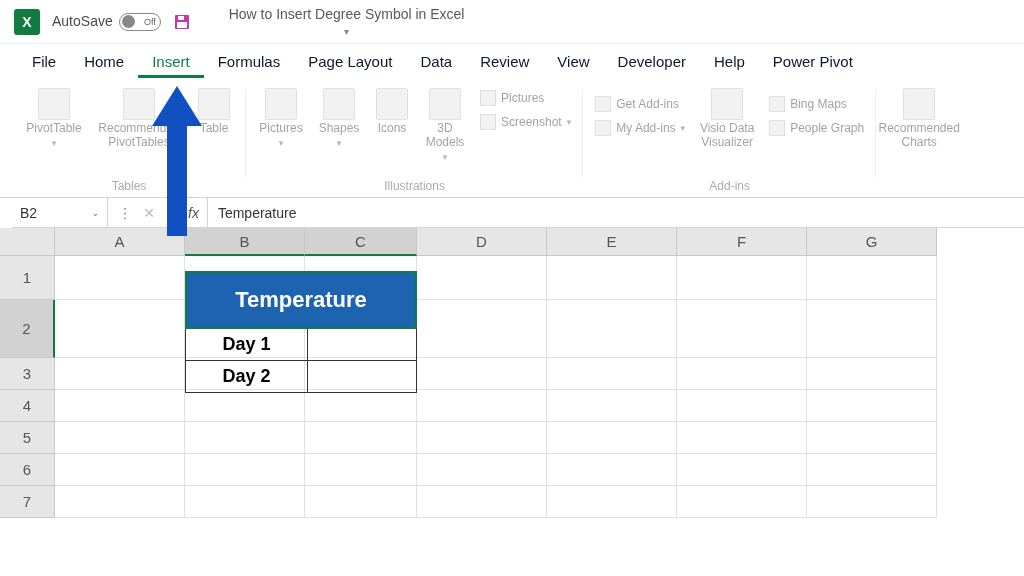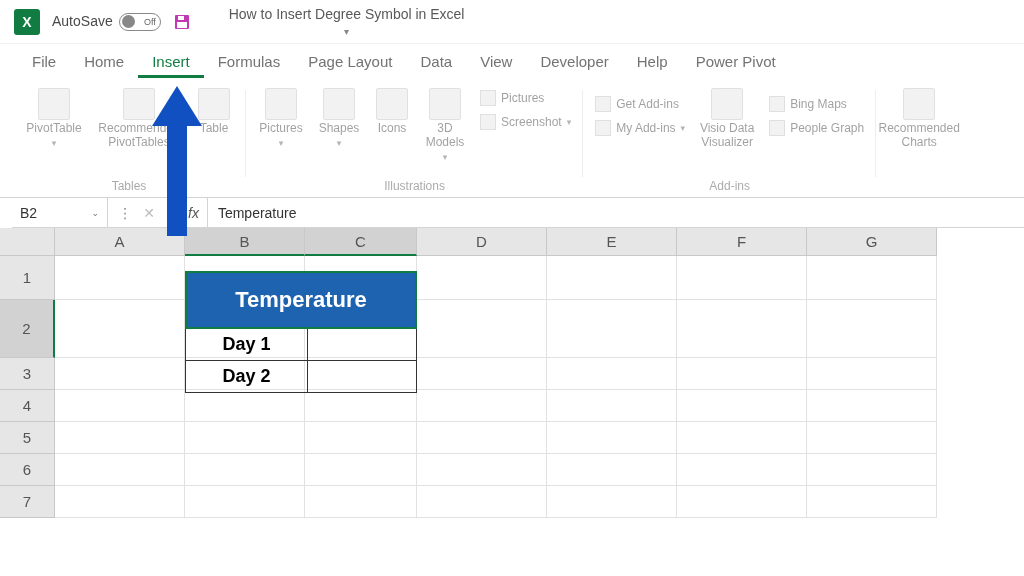--- a/index.html
+++ b/index.html
@@ -10,21 +10,21 @@
   .excel-logo { width: 26px; height: 26px; background: #107c41; border-radius: 3px; display:flex; align-items:center; justify-content:center; color:#fff; font-weight:bold; font-size:14px; }
   .autosave { display: flex; gap: 6px; color:#4a4a4a; font-size: 14px; }
   .toggle { width: 42px; height: 18px; border: 1px solid #888; border-radius: 10px; position: relative; display:flex; align-items:center; justify-content:flex-end; padding-right:4px; font-size:9px; color:#666; background:#fff;}
   .toggle::before { content:""; position:absolute; left:2px; top:1.5px; width:13px; height:13px; border-radius:50%; background:#888;}
   .save-icon { width:18px; height:18px; }
   .doc-title { color:#595959; font-size:14px; margin-left: 26px; display:flex; align-items:center; gap:4px;flex-direction:column;}
   .dd-caret { font-size:10px; color:#888;}
 
   
   .tabs { height: 34px; display:flex; align-items:flex-end; padding: 0 18px; gap: 0; background:#fff; }
-  .tab { padding: 6px 14px 8px 14px; font-size:15px; color:#737373; cursor:pointer; }
+  .tab { padding: 6px 14px 8px 14px; font-size:15px; color:#0f172a; cursor:pointer; }
   .tab.active { color:#107c41; border-bottom: 3px solid #107c41; font-weight:500; padding-bottom:5px;}
 
   
   .ribbon { height: 120px; background:#fff; border-bottom: 1px solid #d4d4d4; display:flex; padding: 6px 12px 0 12px; position:relative; }
   .group { display:flex; flex-direction:column; align-items:center; padding: 0 8px; position:relative; opacity:0.55;}
   .group::after { content:""; position:absolute; right:0; top:6px; bottom:20px; width:1px; background:#e1e1e1;}
   .group:last-child::after{ display:none;}
   .group-items { display:flex; gap:6px; align-items:flex-start; flex:1;}
   .group-label { font-size:12px; color:#666; padding:3px 0 4px 0;}
   .btn-large { display:flex; flex-direction:column; align-items:center; width:68px; gap:2px; padding-top:4px;}
@@ -90,20 +90,21 @@
   </div>
 </div>
 
 <div class="tabs">
   <div class="tab">File</div>
   <div class="tab">Home</div>
   <div class="tab active">Insert</div>
   <div class="tab">Formulas</div>
   <div class="tab">Page Layout</div>
   <div class="tab">Data</div>
+  <div class="tab">Review</div>
   <div class="tab">View</div>
   <div class="tab">Developer</div>
   <div class="tab">Help</div>
   <div class="tab">Power Pivot</div>
 </div>
 
 <div class="ribbon">
   <div class="group">
     <div class="group-items">
       <div class="btn-large">

